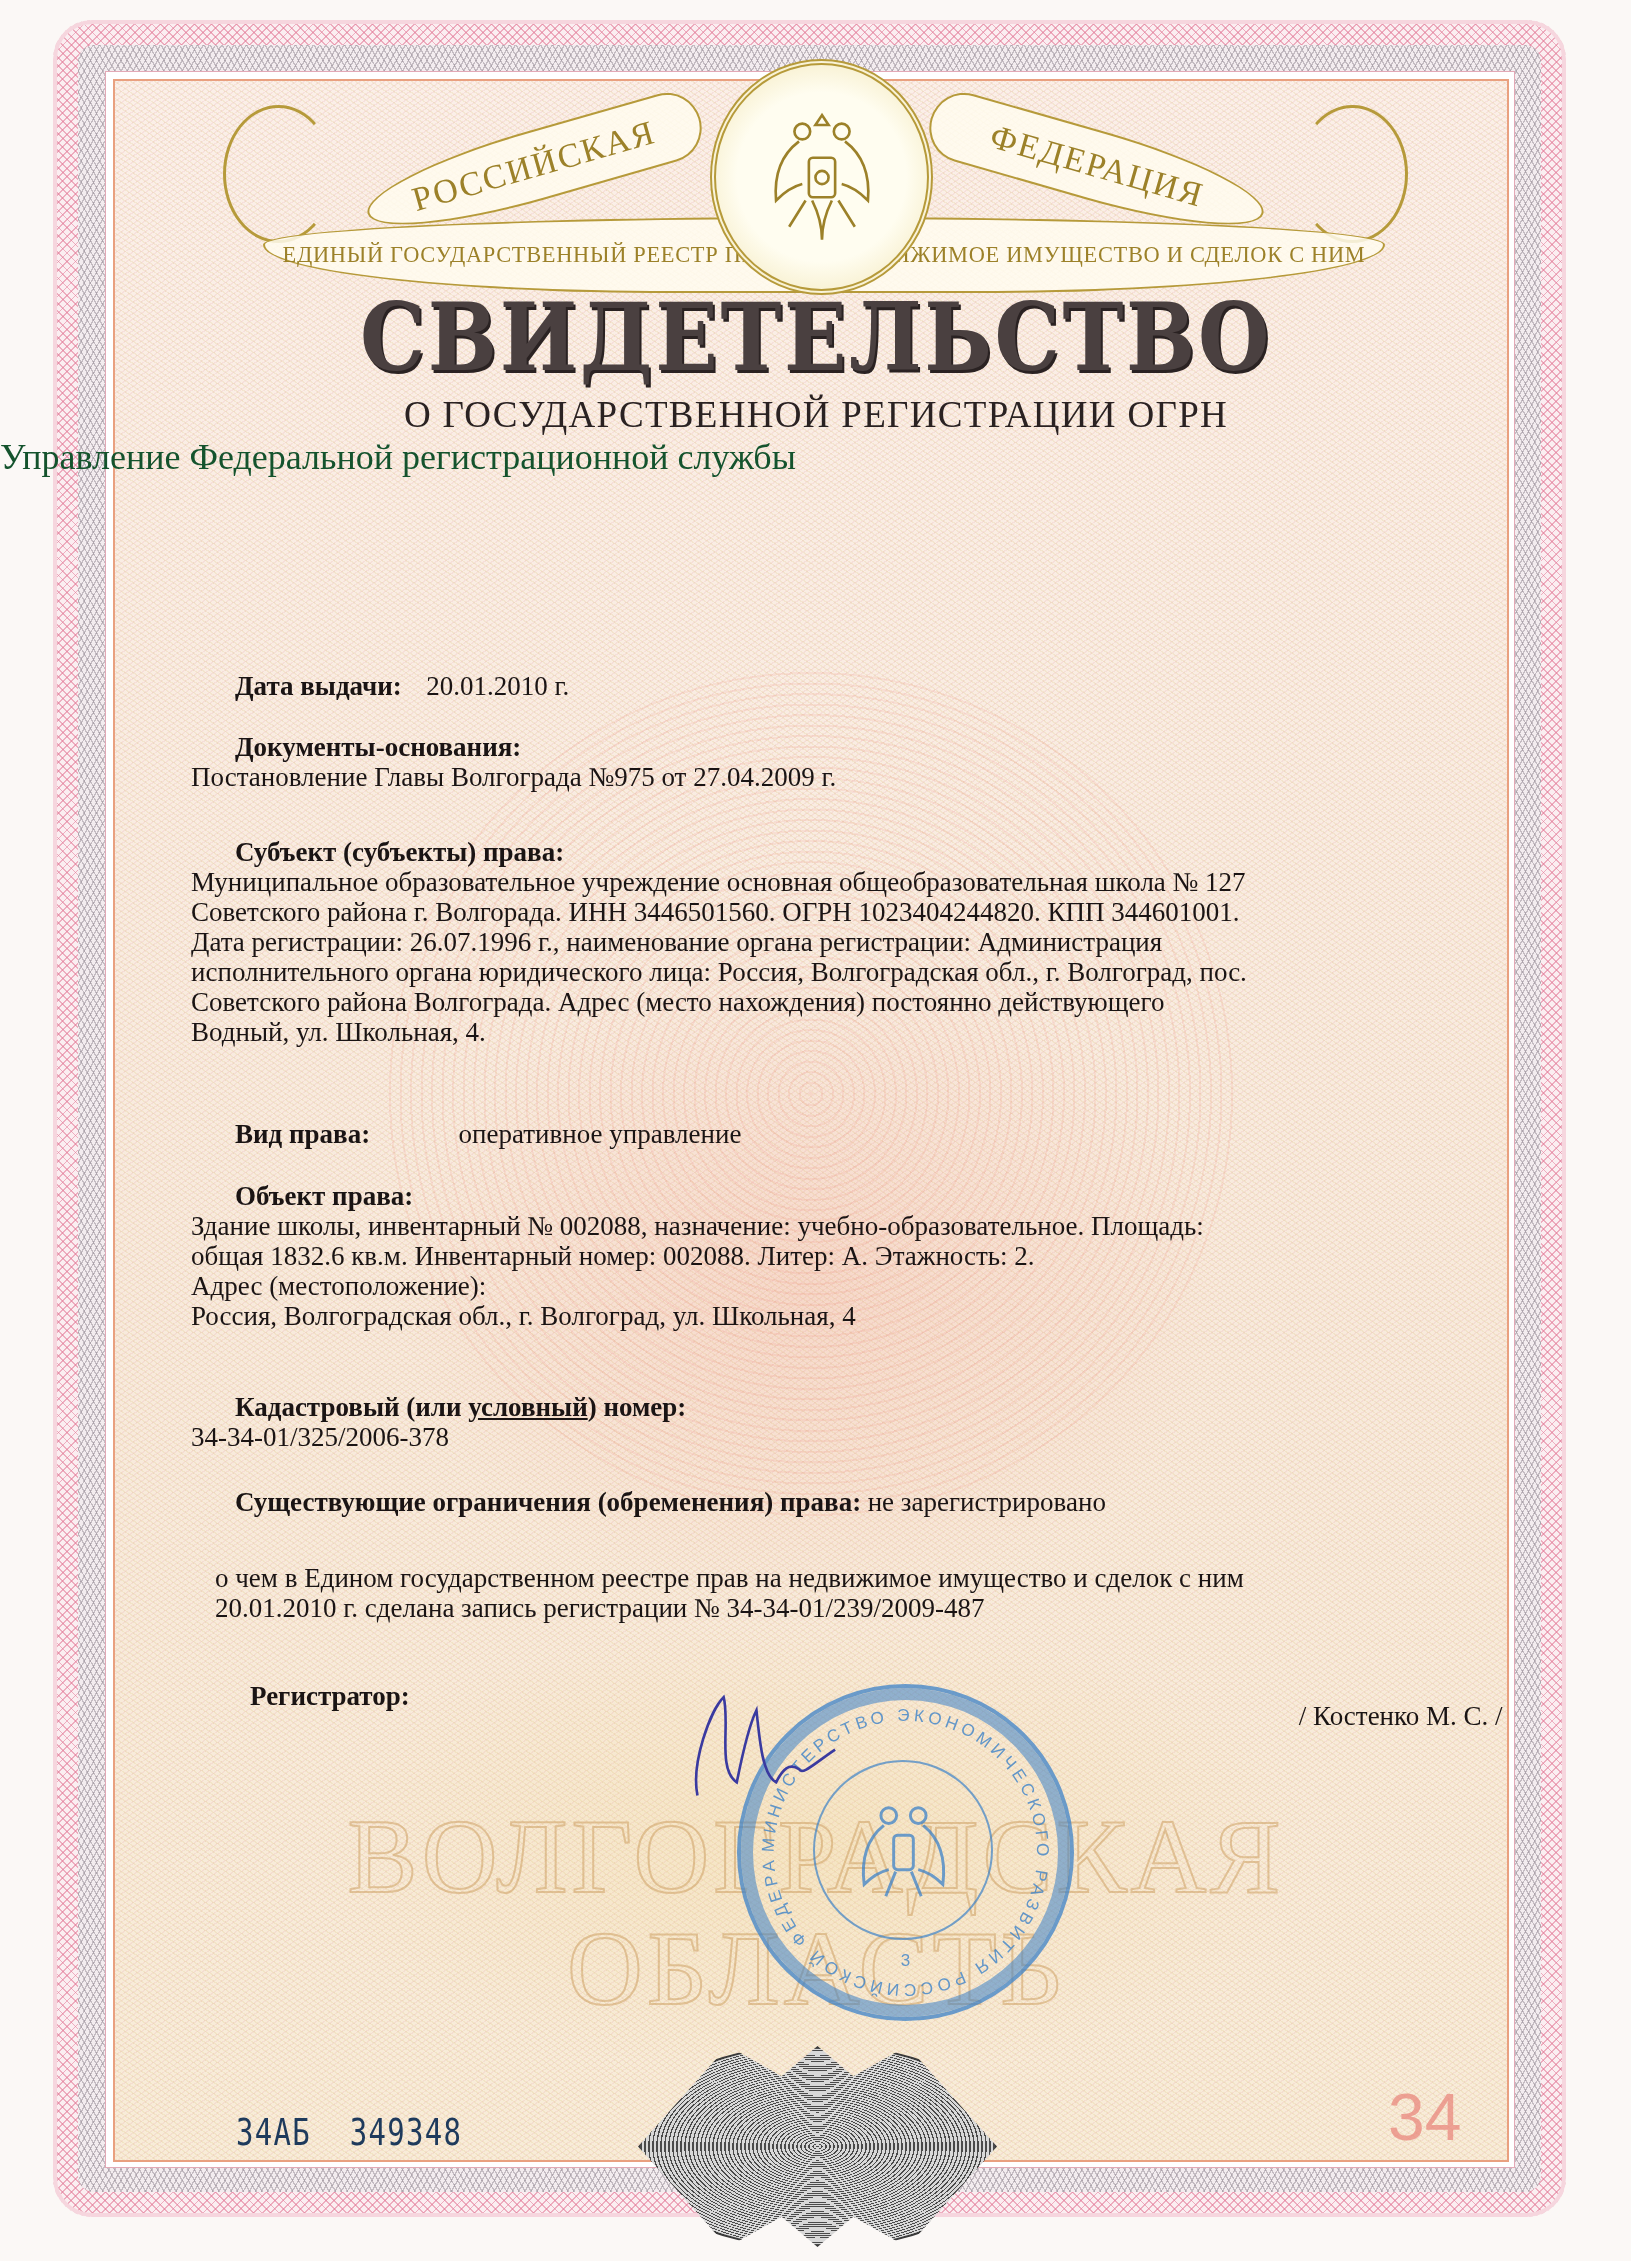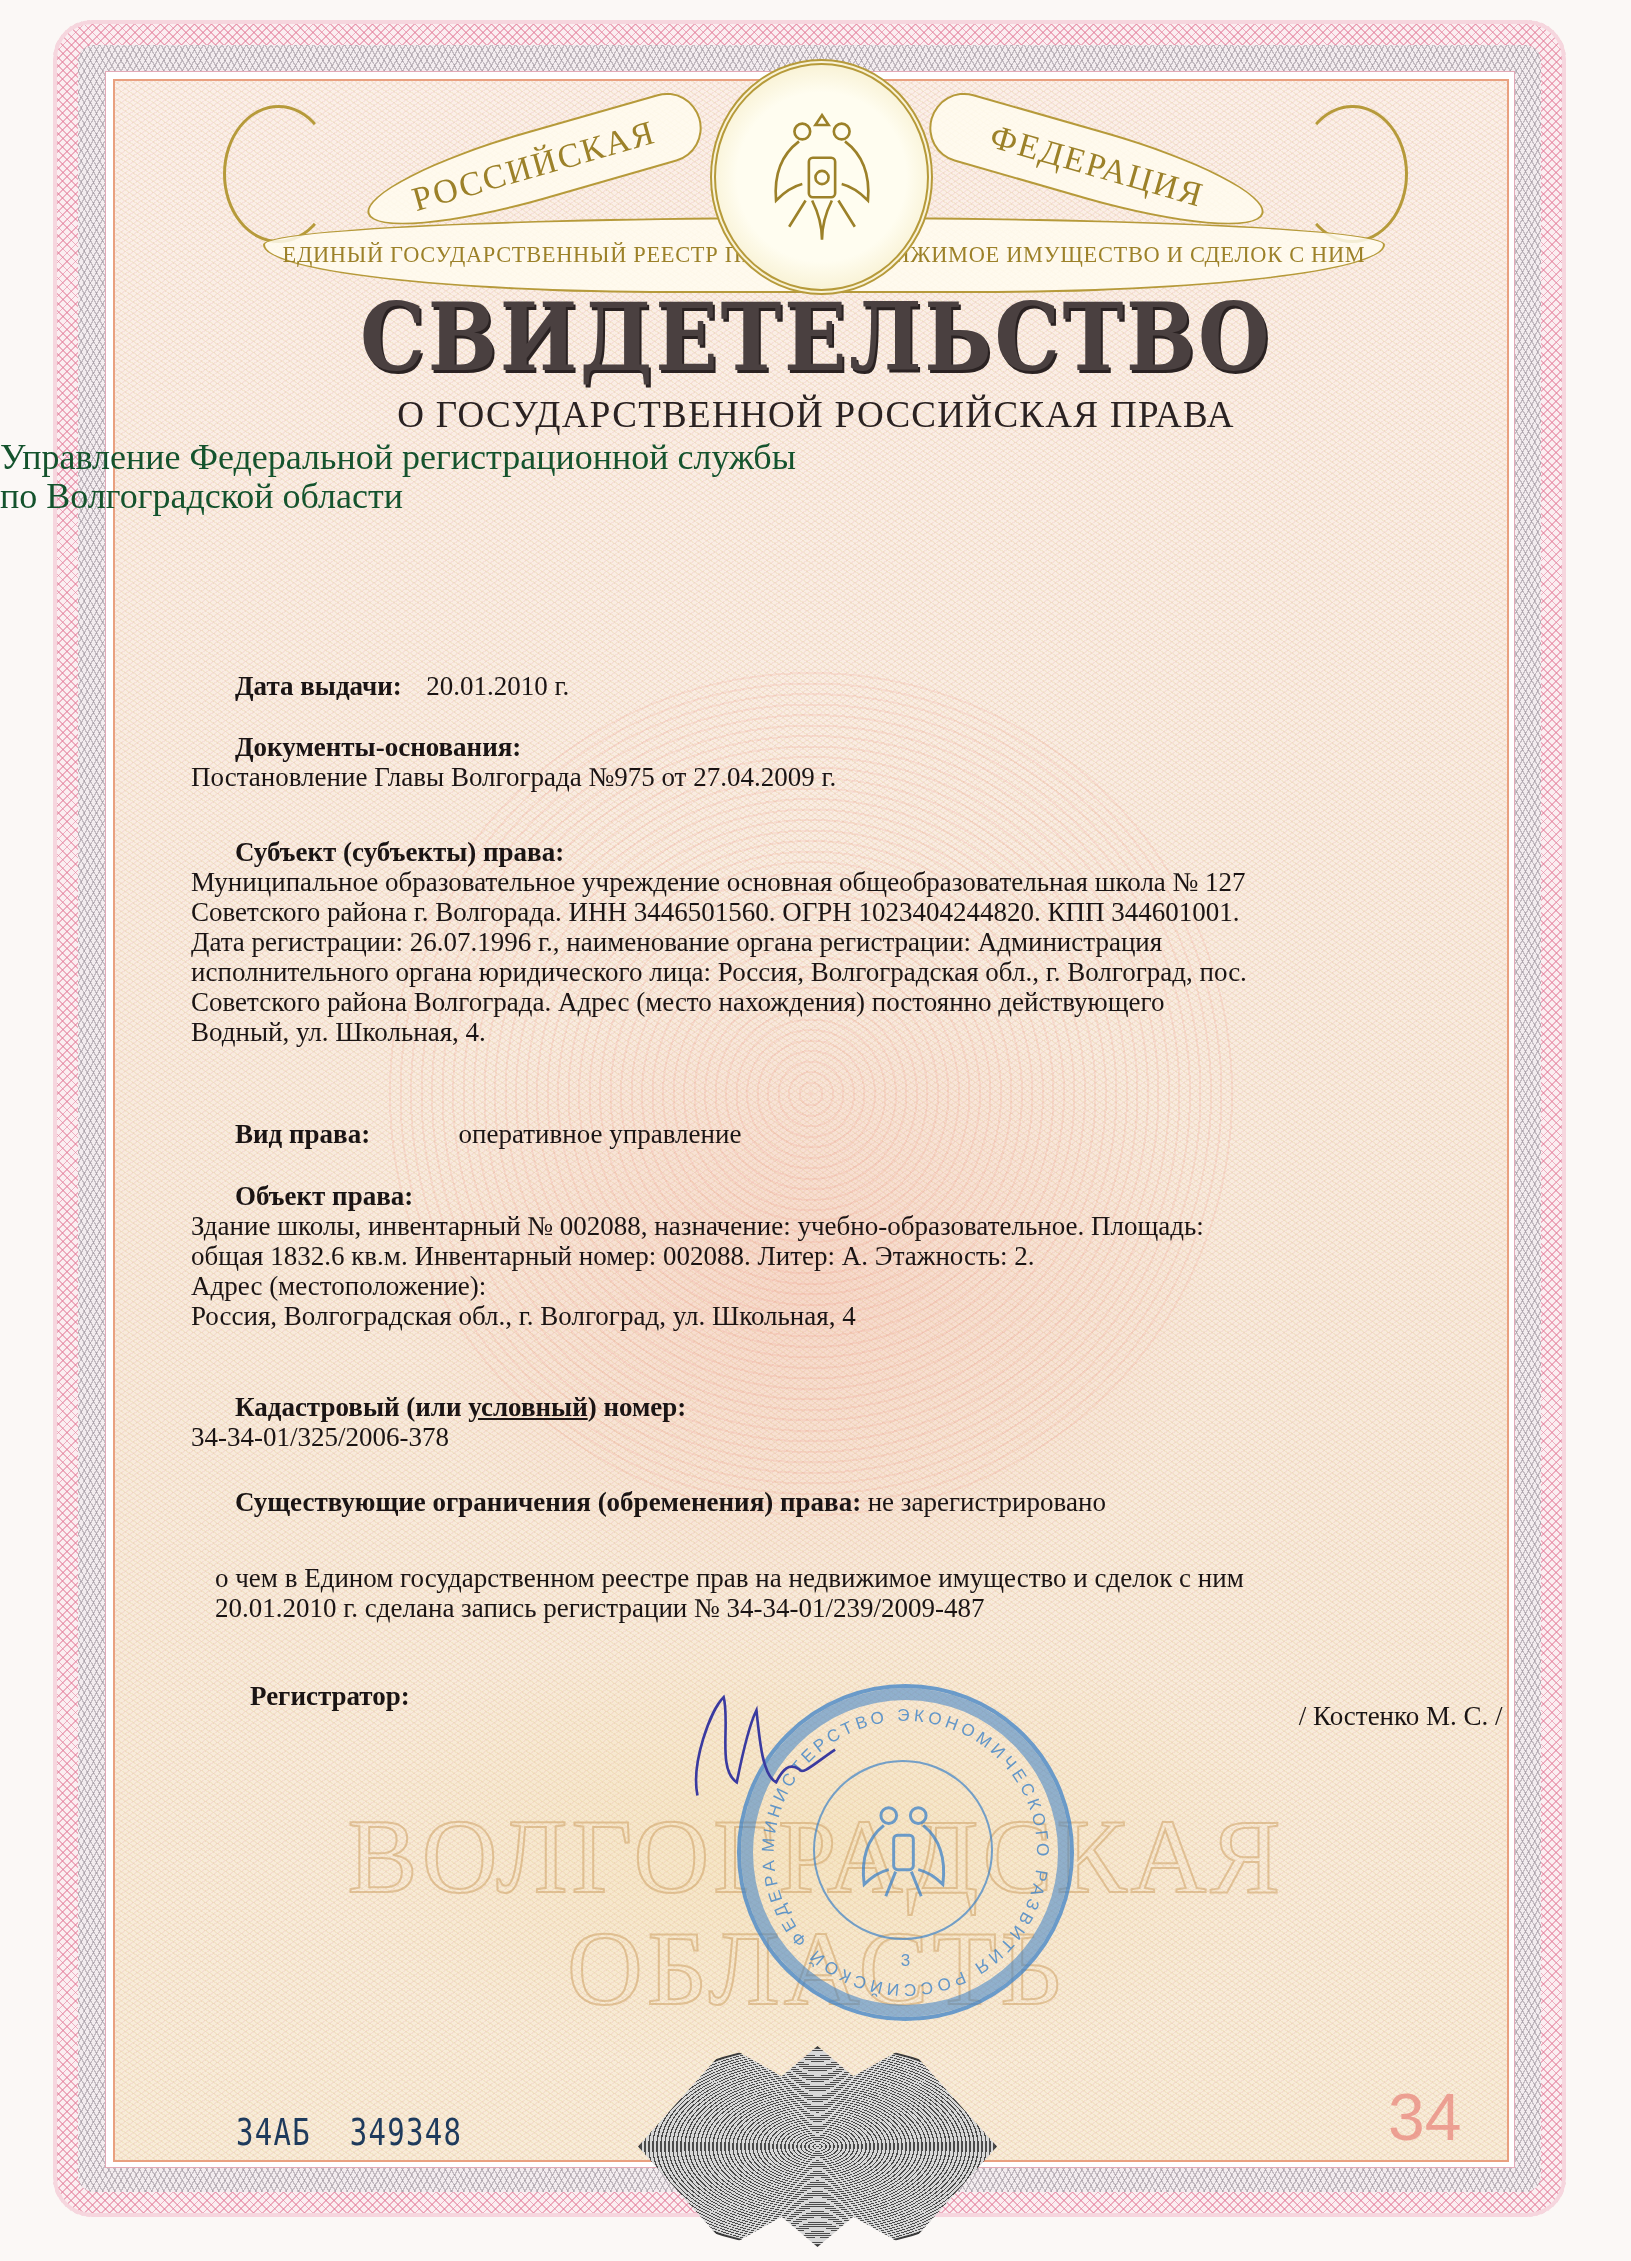--- a/index.html
+++ b/index.html
@@ -189,24 +189,23 @@
         <rect x="65" y="85" width="40" height="60" rx="6"></rect>
         <path d="M70 150 q15 30 15 60 q0 -30 15 -60"></path>
         <path d="M60 150 l-25 40 M110 150 l25 40"></path>
         <circle cx="85" cy="115" r="10"></circle>
       </g>
     </svg>
   </div>
 </div>
 
 <div class="title">СВИДЕТЕЛЬСТВО</div>
-<div class="subtitle">О ГОСУДАРСТВЕННОЙ РОССИЙСКАЯ ПРАВА</div>
+<div class="subtitle">О ГОСУДАРСТВЕННОЙ РЕГИСТРАЦИИ ОГРН</div>
 <div class="agency">
   <div>Управление Федеральной регистрационной службы</div>
-  <div>по Волгоградской области</div>
 </div>
 
 <div class="content">
 
   <div class="row" style="top:13px;">
     <span class="lbl">Дата выдачи:</span>
     <span class="val" style="margin-left:18px;">20.01.2010 г.</span>
   </div>
 
   <div class="row" style="top:74px;">

